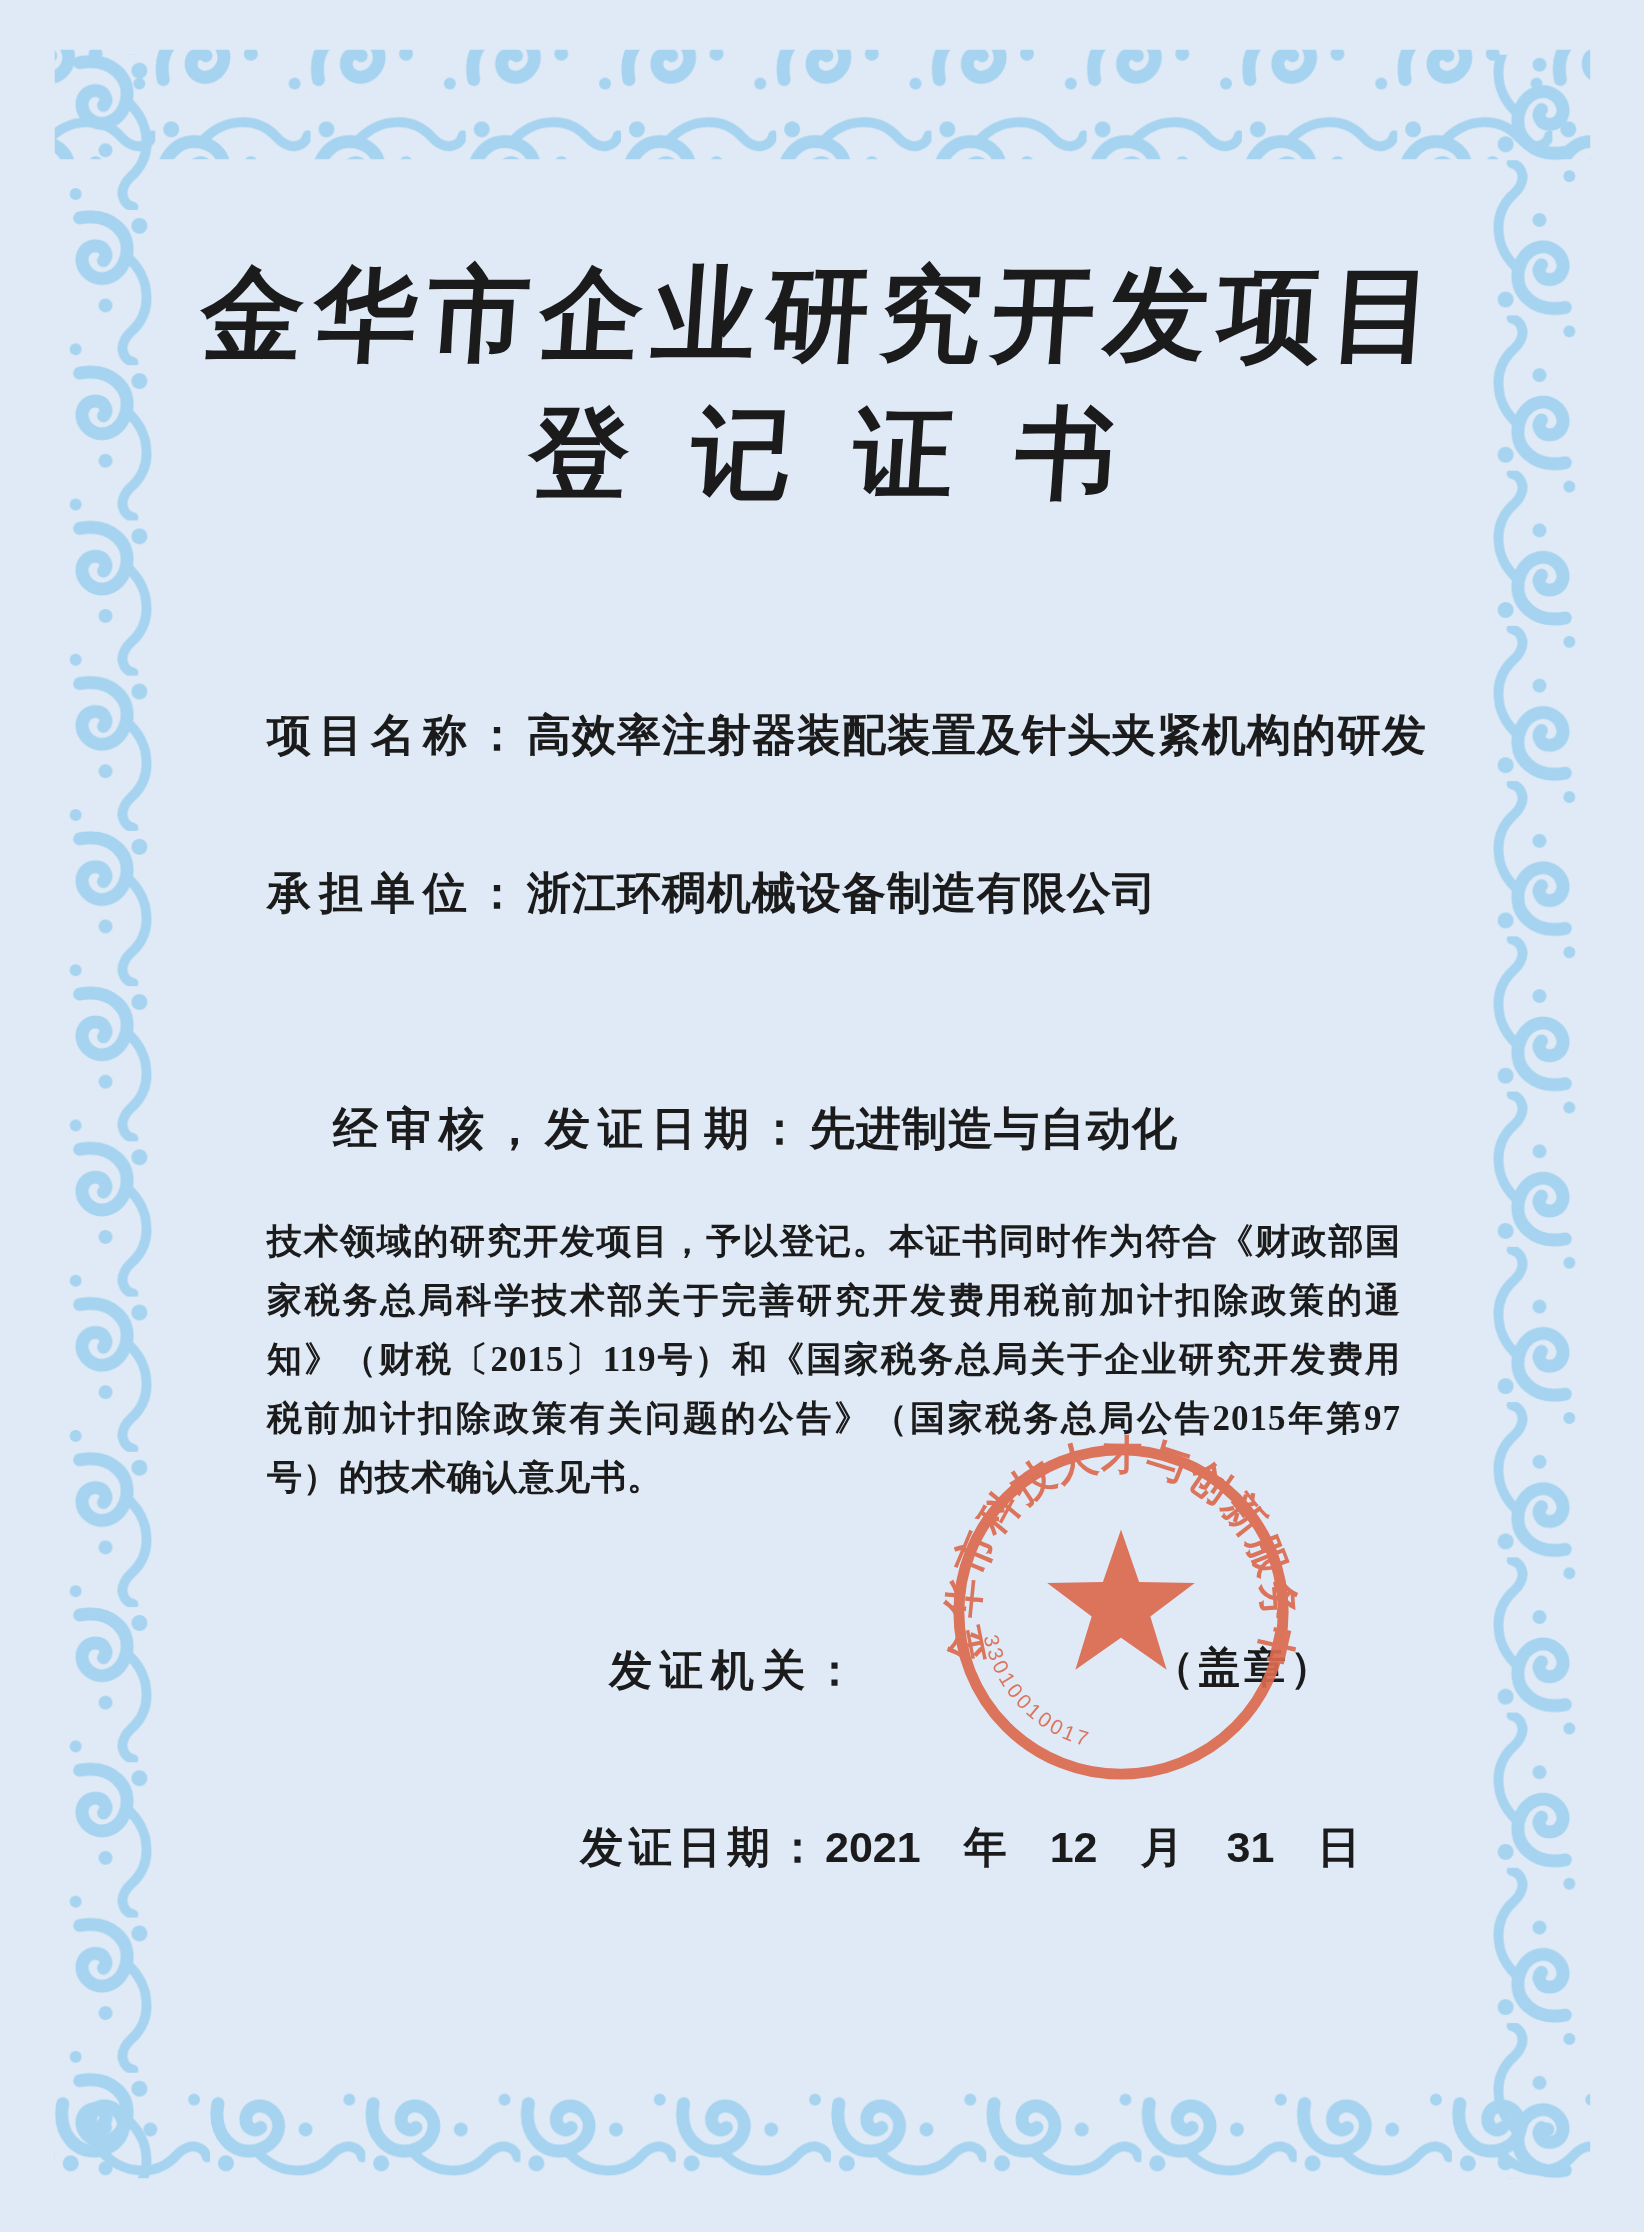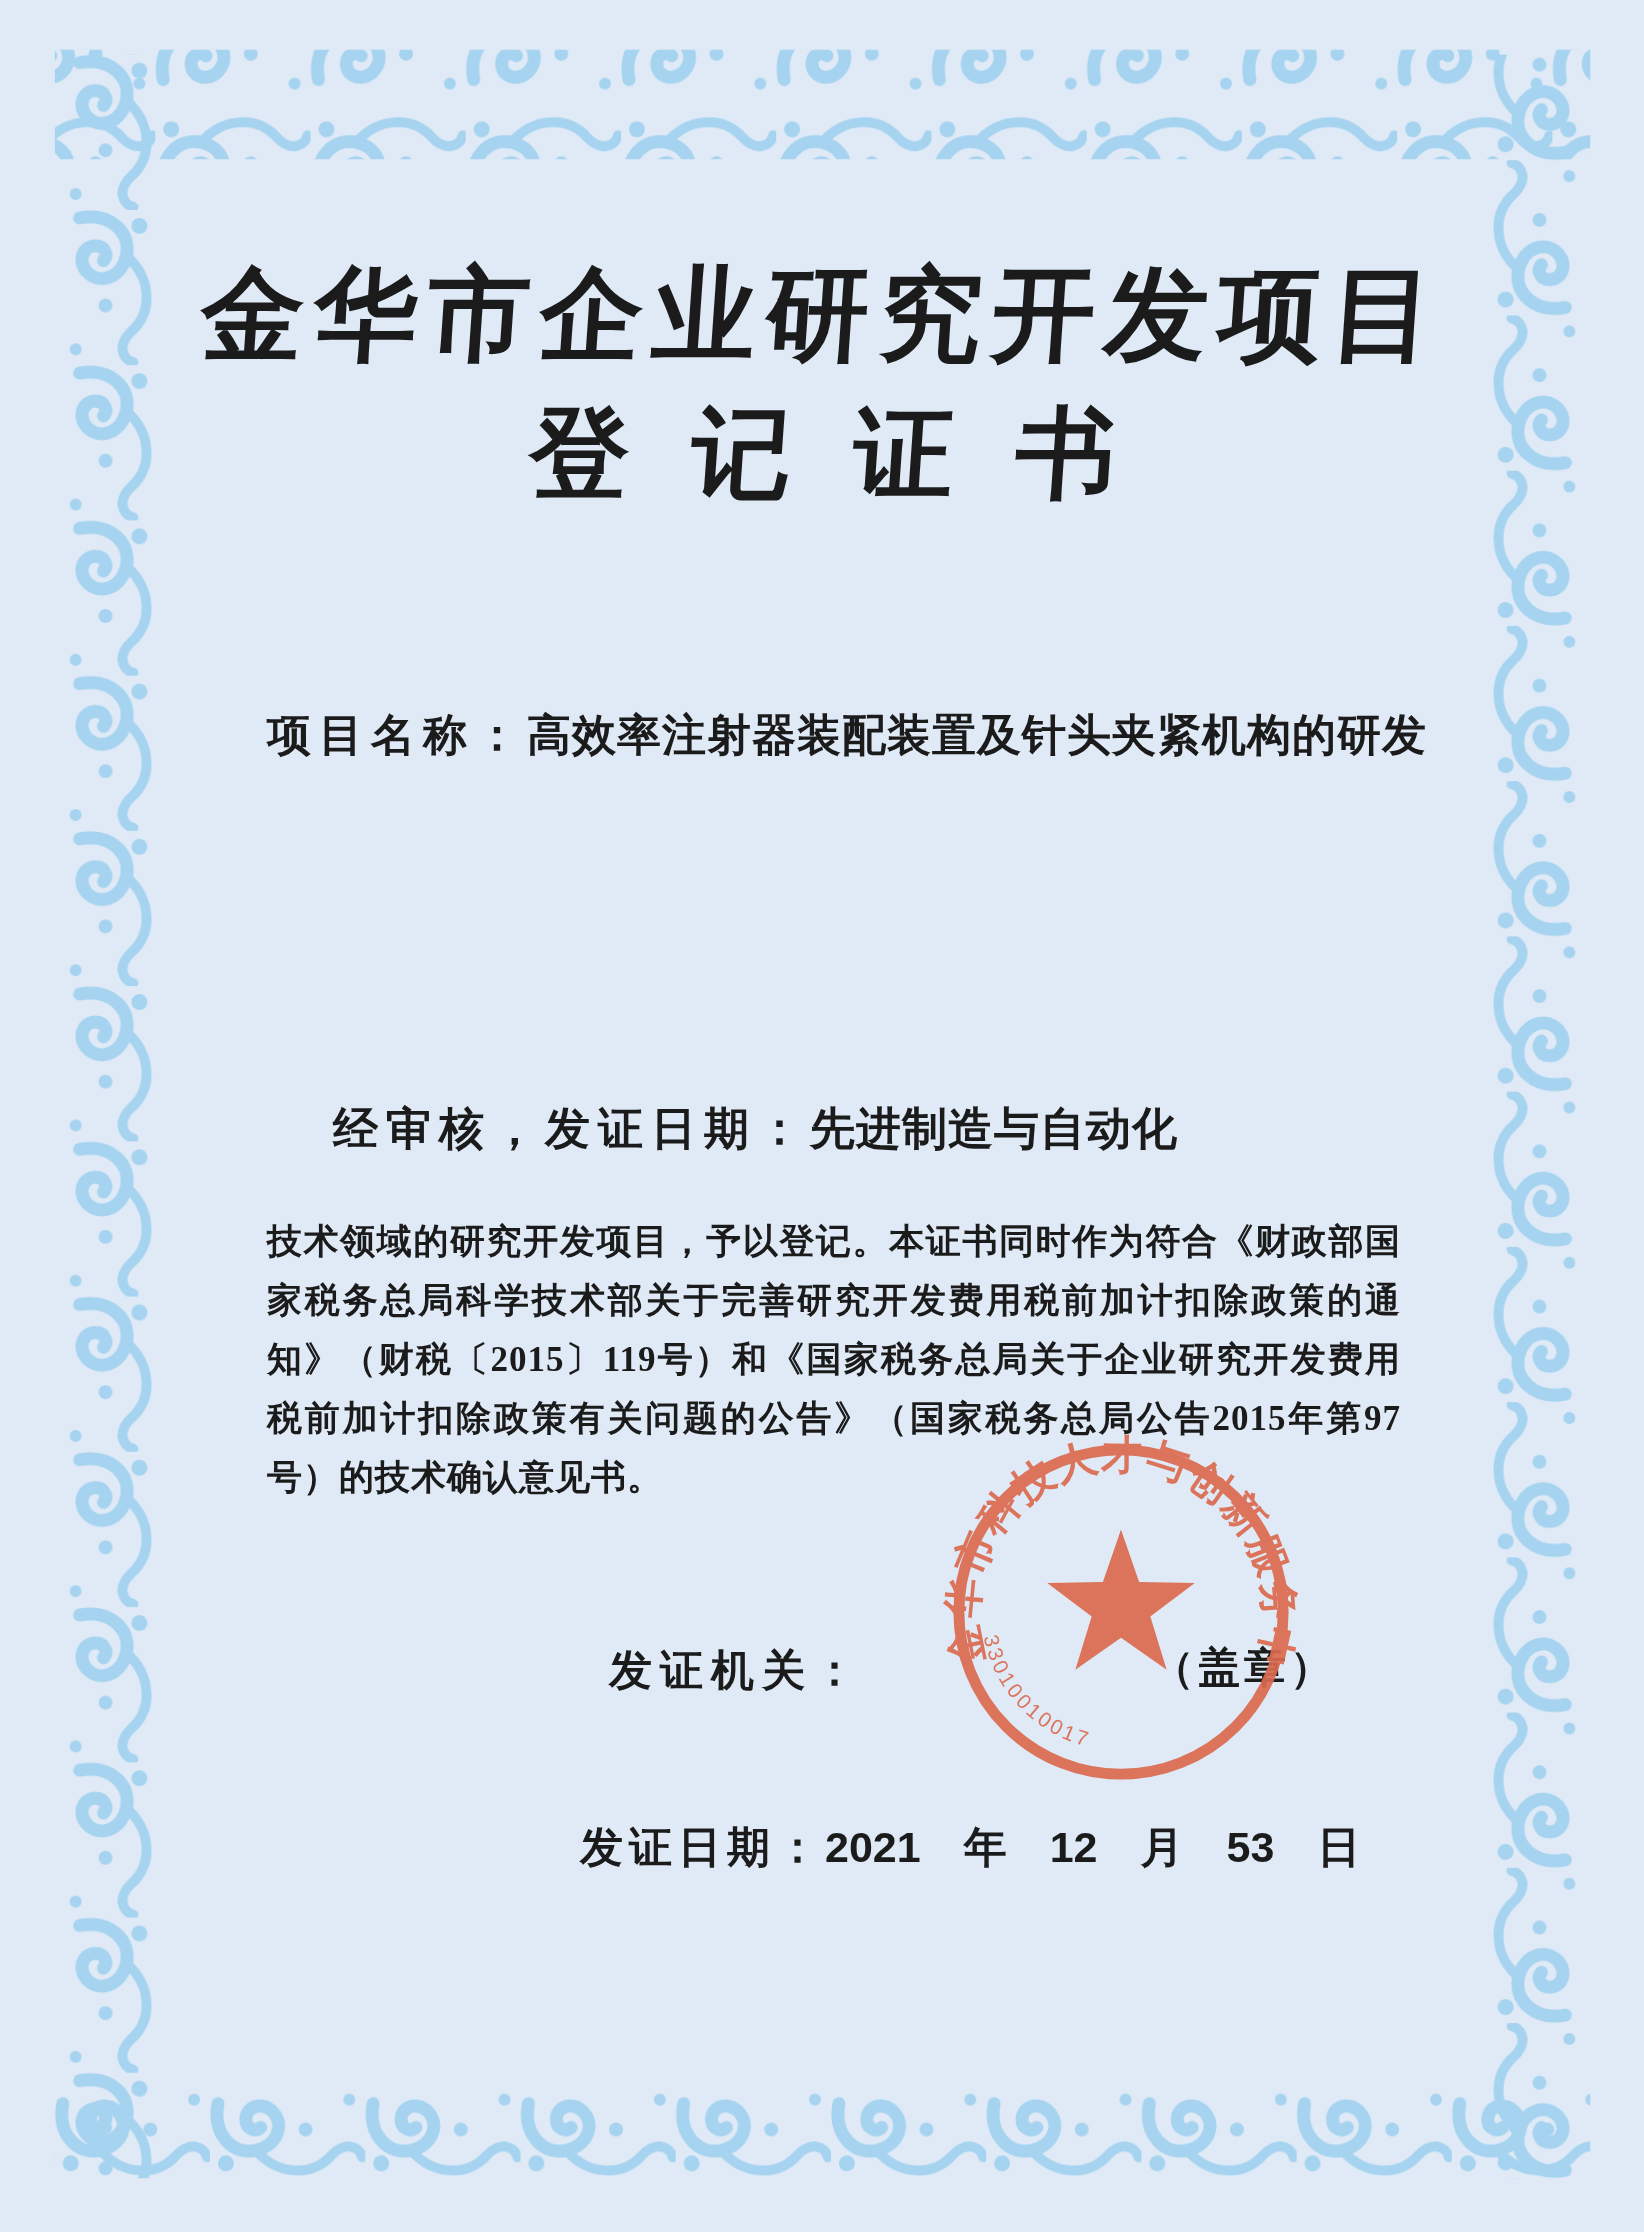--- a/index.html
+++ b/index.html
@@ -68,20 +68,23 @@
   </svg>
 
   <div class="abs content title1 serif">金华市企业研究开发项目</div>
   <div class="abs content title2 serif">登记证书</div>
 
 
   <div class="abs content fieldrow row-project">
     <span class="flabel serif">项目名称：</span><span class="fvalue">高效率注射器装配装置及针头夹紧机构的研发</span>
   </div>
 
+  <div class="abs content fieldrow row-undertaker">
+    <span class="flabel serif">承担单位：</span><span class="fvalue">浙江环稠机械设备制造有限公司</span>
+  </div>
 
   <div class="abs content fieldrow row-review">
     <span class="flabel serif">经审核，发证日期：</span><span class="fvalue">先进制造与自动化</span>
   </div>
 
   <div class="abs content bodypara serif">技术领域的研究开发项目，予以登记。本证书同时作为符合《财政部国家税务总局科学技术部关于完善研究开发费用税前加计扣除政策的通知》（财税〔2015〕119号）和《国家税务总局关于企业研究开发费用税前加计扣除政策有关问题的公告》（国家税务总局公告2015年第97号）的技术确认意见书。</div>
 
   <div class="abs content issuer sans">发证机关：</div>
 
   <div class="abs content sealnote sans">（盖章）</div>
@@ -95,18 +98,18 @@
     <polygon fill="#dc6a50" points="185,102 203.2,154.9 259.2,155.9 214.5,189.6 230.9,243.1 185,211 139.1,243.1 155.5,189.6 110.8,155.9 166.8,154.9"></polygon>
     <text font-family="Liberation Sans, DejaVu Sans, sans-serif" font-size="41" font-weight="bold" fill="#dc6a50" letter-spacing="2">
       <textPath href="#ringPath" startOffset="2%">金华市科技人才与创新服务中心</textPath>
     </text>
     <text font-family="Liberation Sans, DejaVu Sans, sans-serif" font-size="21" fill="#dc6a50" letter-spacing="3">
       <textPath href="#serialPath" startOffset="0%">33010010017410</textPath>
     </text>
   </svg>
 
   <div class="abs content daterow sans">
-    <span class="dlabel">发证日期：</span><span>2021　年　12　月　53　日</span>
+    <span class="dlabel">发证日期：</span><span>2021　年　12　月　31　日</span>
   </div>
 
 
 </div>
 
 
 </body></html>

